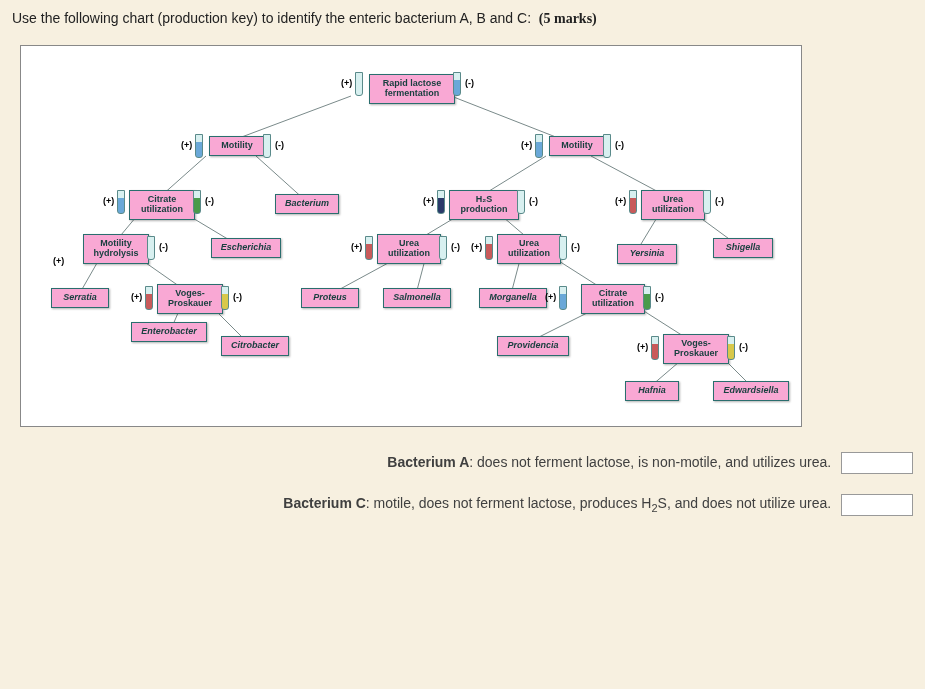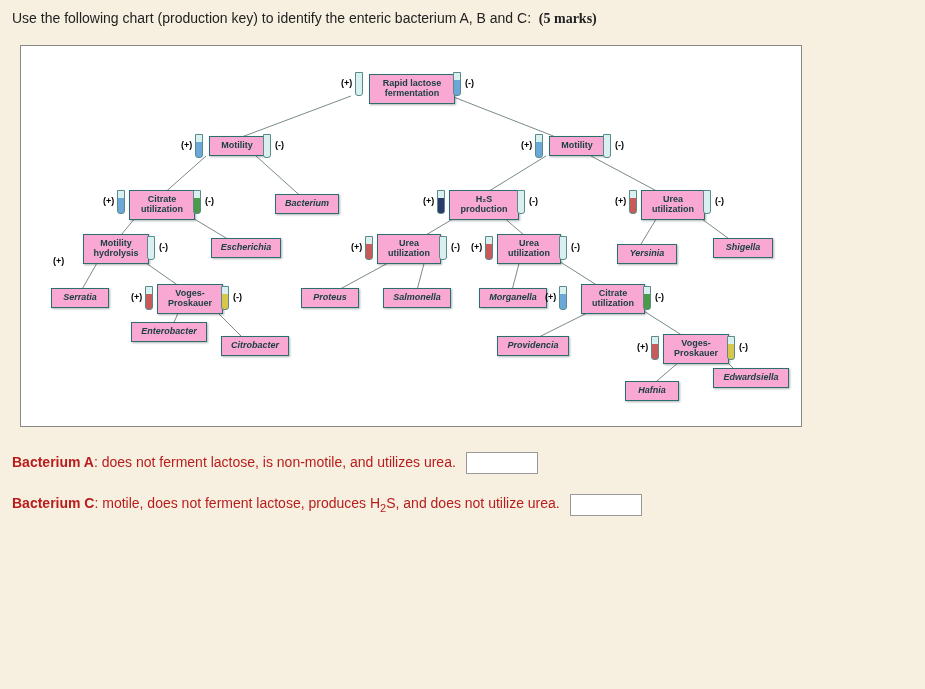--- a/index.html
+++ b/index.html
@@ -56,23 +56,24 @@
     border-radius: 0 0 3px 3px;
   }
   .tube.blue { background: linear-gradient(#d8f0f0 30%, #6aa8d8 30%); }
   .tube.green { background: linear-gradient(#d8f0f0 30%, #4a9a4a 30%); }
   .tube.yellow { background: linear-gradient(#d8f0f0 30%, #d8c84a 30%); }
   .tube.dark { background: linear-gradient(#d8f0f0 30%, #2a3a6a 30%); }
   .tube.red { background: linear-gradient(#d8f0f0 30%, #c85a5a 30%); }
   svg.lines { position: absolute; inset: 0; width: 100%; height: 100%; }
   .answer-line {
     font-size: 14px;
-    color: #b91c1c;
+    color: #404040;
     margin: 14px 0 18px 0;
     line-height: 1.6;
+    text-align: right;
   }
   .answer-line b { font-weight: bold; }
   .blank {
     display: inline-block;
     width: 70px;
     height: 20px;
     border: 1px solid #999;
     background: #fff;
     vertical-align: middle;
     margin-left: 6px;
@@ -215,21 +216,21 @@
 
     <div class="node leaf" style="left:476px;top:290px;width:64px">Providencia</div>
 
     <div class="sign" style="left:616px;top:296px">(+)</div>
     <div class="tube red" style="left:630px;top:290px"></div>
     <div class="node" style="left:642px;top:288px;width:58px">Voges-Proskauer</div>
     <div class="tube yellow" style="left:706px;top:290px"></div>
     <div class="sign" style="left:718px;top:296px">(-)</div>
 
     <div class="node leaf" style="left:604px;top:335px;width:46px">Hafnia</div>
-    <div class="node leaf" style="left:692px;top:322px;width:68px">Edwardsiella</div>
+    <div class="node leaf" style="left:692px;top:335px;width:68px">Edwardsiella</div>
   </div>
 
   <div class="answer-line">
     <b>Bacterium A</b><span>: does not ferment lactose, is non-motile, and utilizes urea.</span>
     <span class="blank"></span>
   </div>
 
 
   <div class="answer-line" style="margin-top:12px">
     <b>Bacterium C</b><span>: motile, does not ferment lactose, produces H</span><span class="sub">2</span><span>S, and does not utilize urea.</span>

